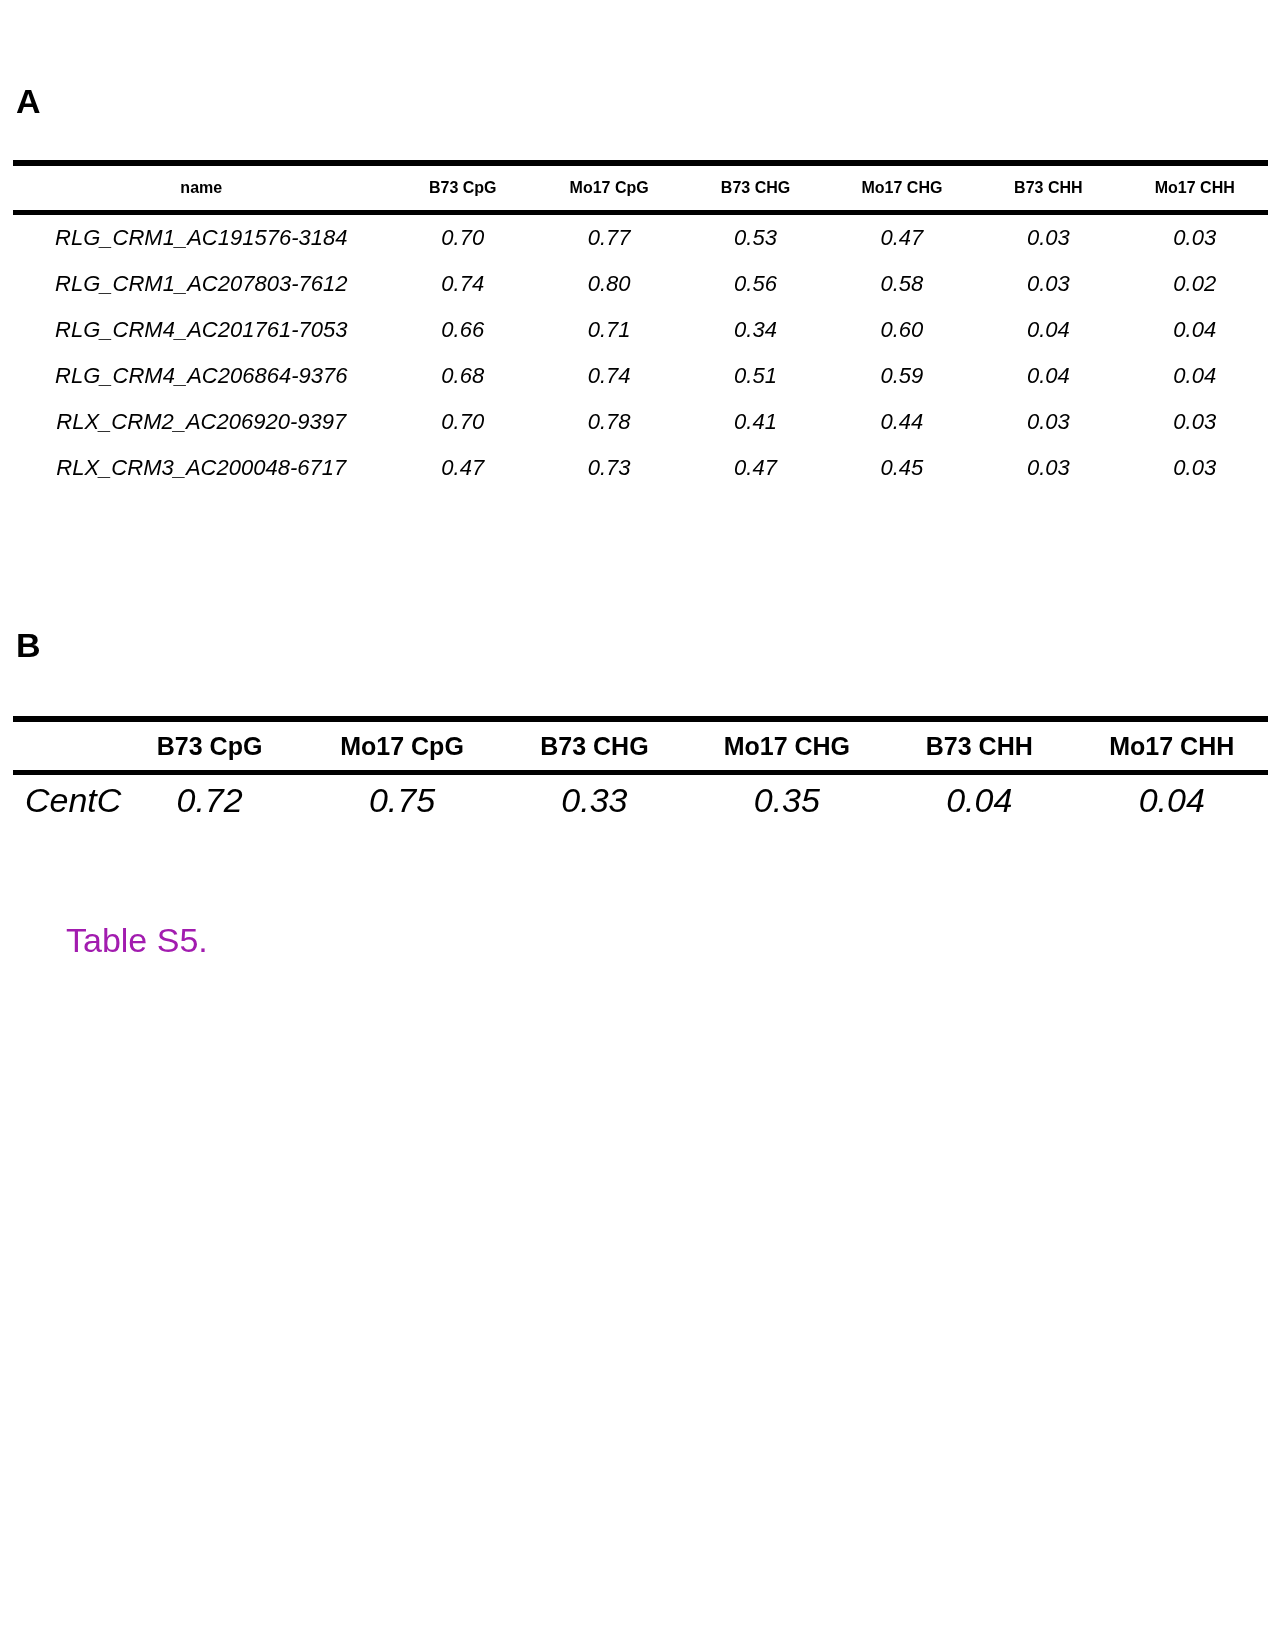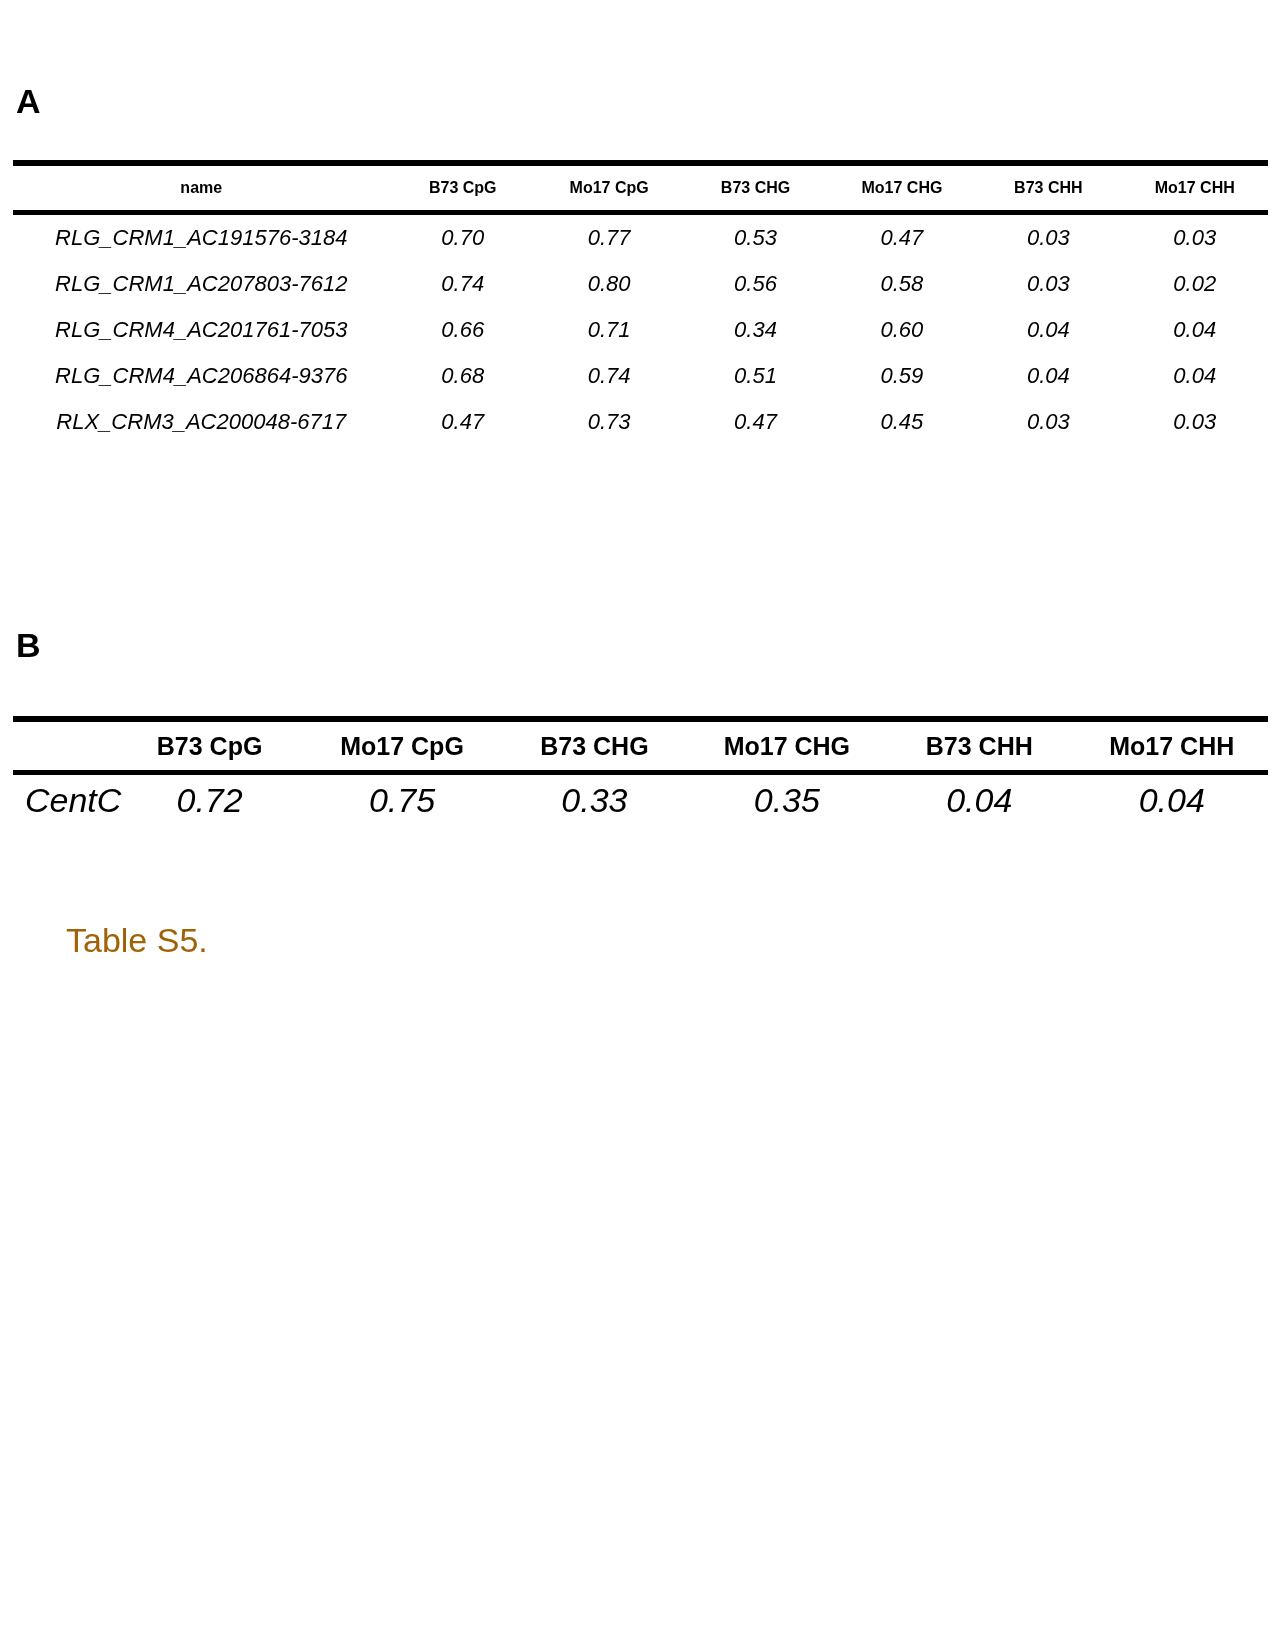--- a/index.html
+++ b/index.html
@@ -64,21 +64,21 @@
   #table-b tbody td { height: 50px; font-size: 34px; }
   #table-b col.c-label { width: 8%; }
   #table-b col.c-val   { width: 15.333%; }
   #table-b tbody td.row-label { text-align: left; padding-left: 12px; }
 
   .caption {
     position: absolute;
     left: 66px;
     top: 920px;
     font-size: 34px;
-    color: #a16207;
+    color: #a21caf;
     line-height: 1.2;
   }
 </style>
 </head>
 <body>
 
 <div class="page">
 
   <div class="section-label" id="label-a">A</div>
 
@@ -134,20 +134,29 @@
       <tr>
         <td>RLG_CRM4_AC206864-9376</td>
         <td>0.68</td>
         <td>0.74</td>
         <td>0.51</td>
         <td>0.59</td>
         <td>0.04</td>
         <td>0.04</td>
       </tr>
       <tr>
+        <td>RLX_CRM2_AC206920-9397</td>
+        <td>0.70</td>
+        <td>0.78</td>
+        <td>0.41</td>
+        <td>0.44</td>
+        <td>0.03</td>
+        <td>0.03</td>
+      </tr>
+      <tr>
         <td>RLX_CRM3_AC200048-6717</td>
         <td>0.47</td>
         <td>0.73</td>
         <td>0.47</td>
         <td>0.45</td>
         <td>0.03</td>
         <td>0.03</td>
       </tr>
     </tbody>
   </table>

